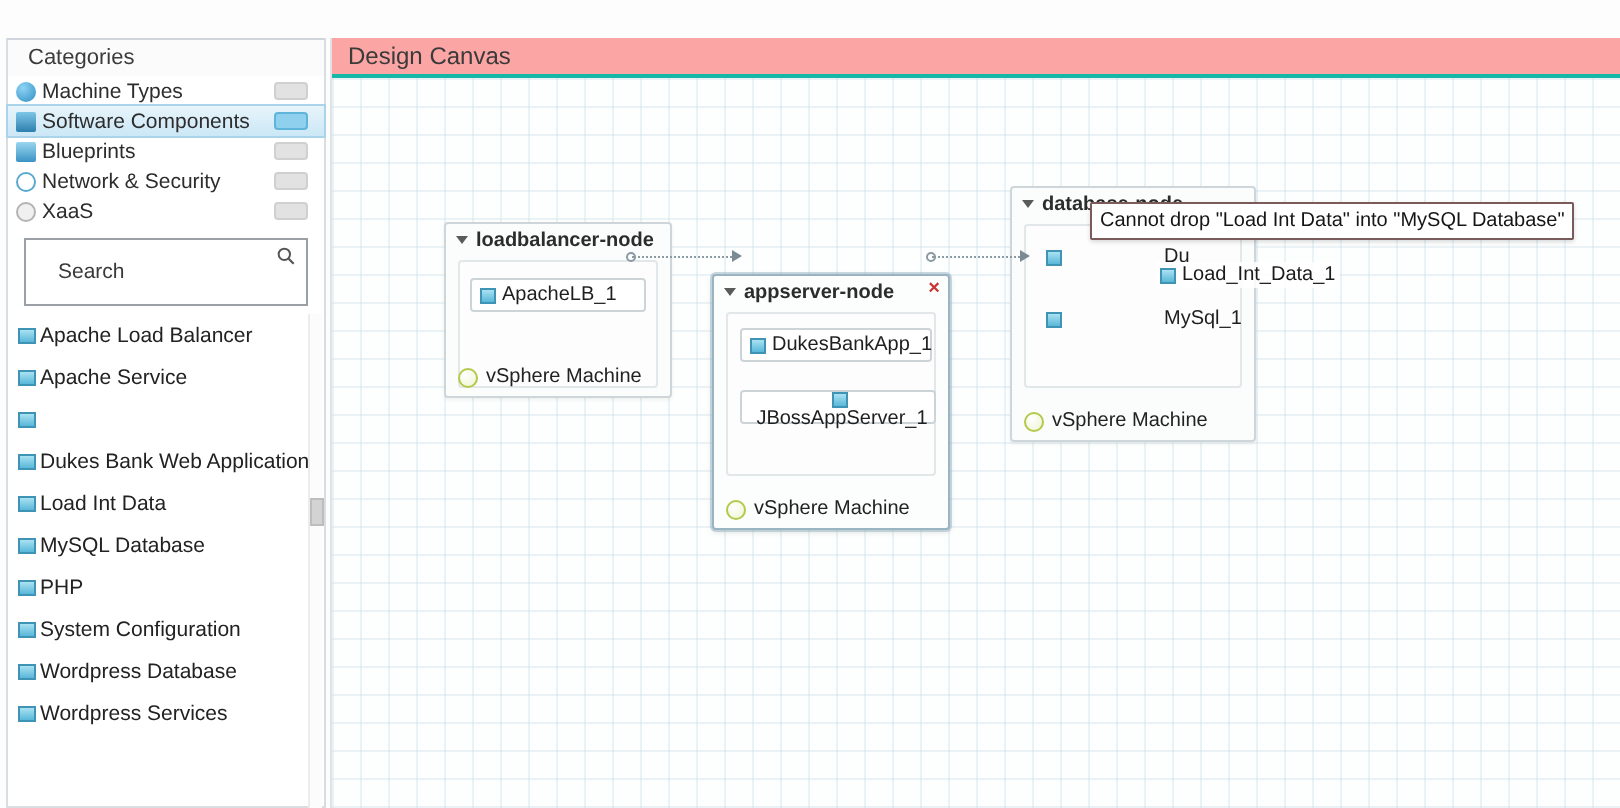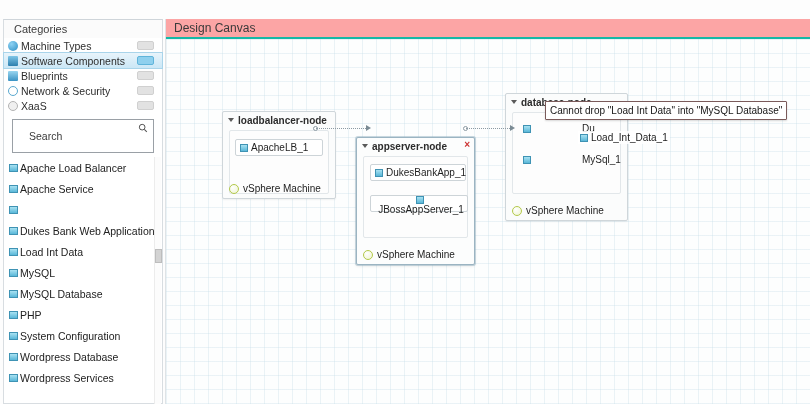--- a/index.html
+++ b/index.html
@@ -367,24 +367,20 @@
       <div class="comp-item">
         <span class="comp-icon"></span>
         <span>Dukes Bank Web Application</span>
       </div>
       <div class="comp-item">
         <span class="comp-icon"></span>
         <span>Load Int Data</span>
       </div>
       <div class="comp-item">
         <span class="comp-icon"></span>
-        <span>MySQL</span>
-      </div>
-      <div class="comp-item">
-        <span class="comp-icon"></span>
         <span>MySQL Database</span>
       </div>
       <div class="comp-item">
         <span class="comp-icon"></span>
         <span>PHP</span>
       </div>
       <div class="comp-item">
         <span class="comp-icon"></span>
         <span>System Configuration</span>
       </div>

